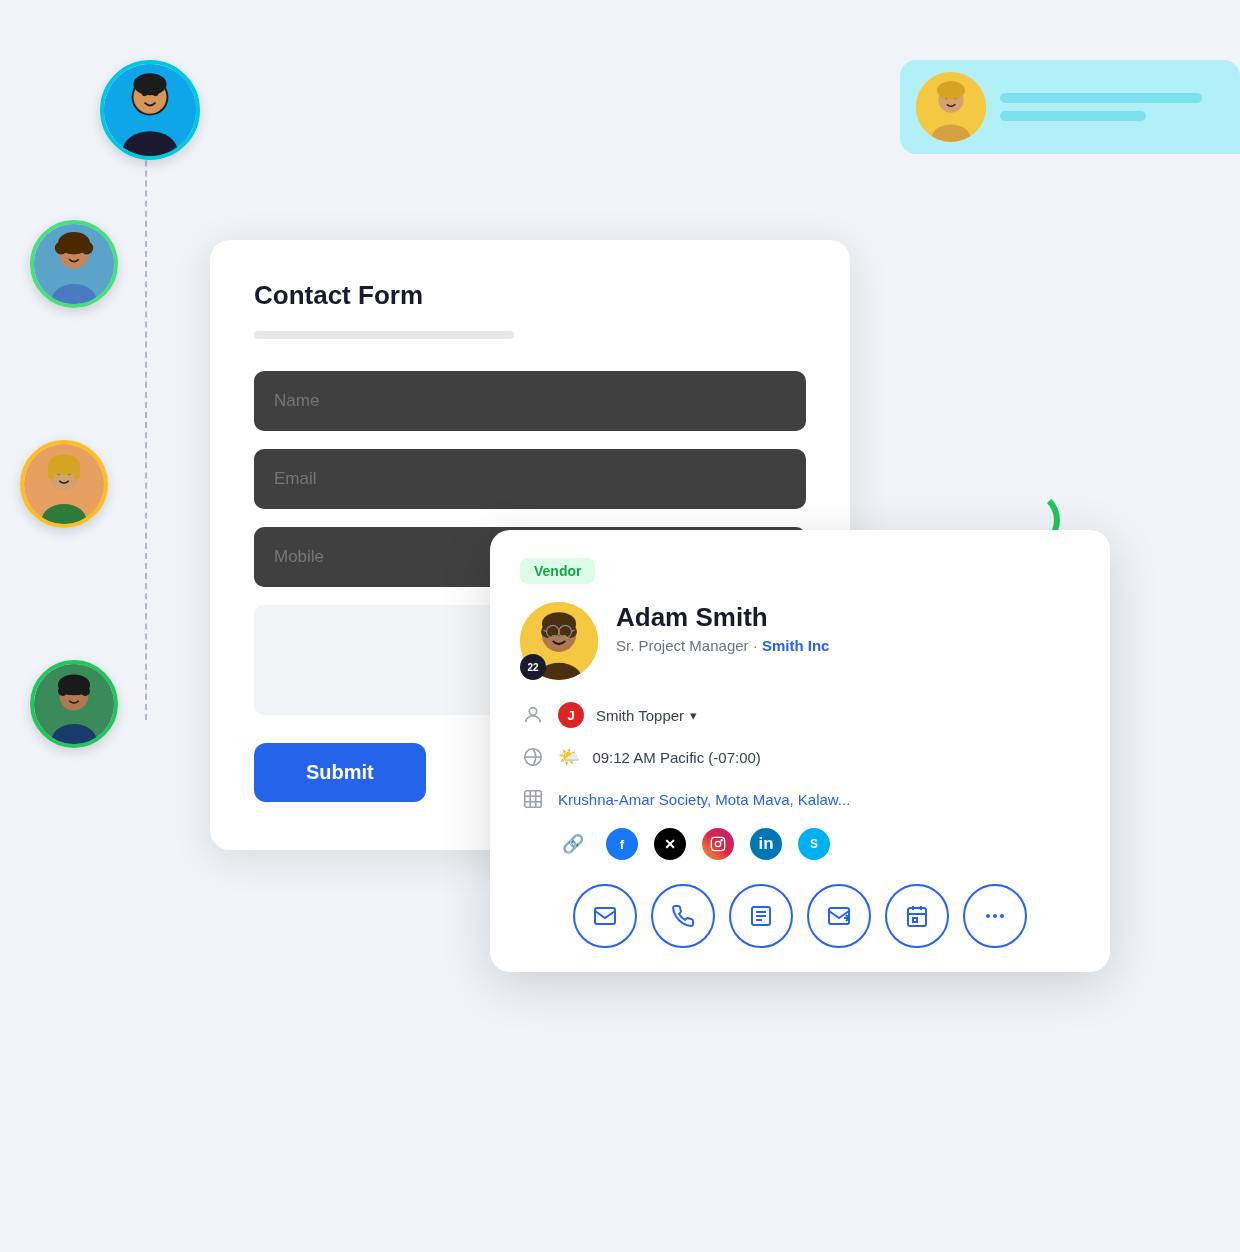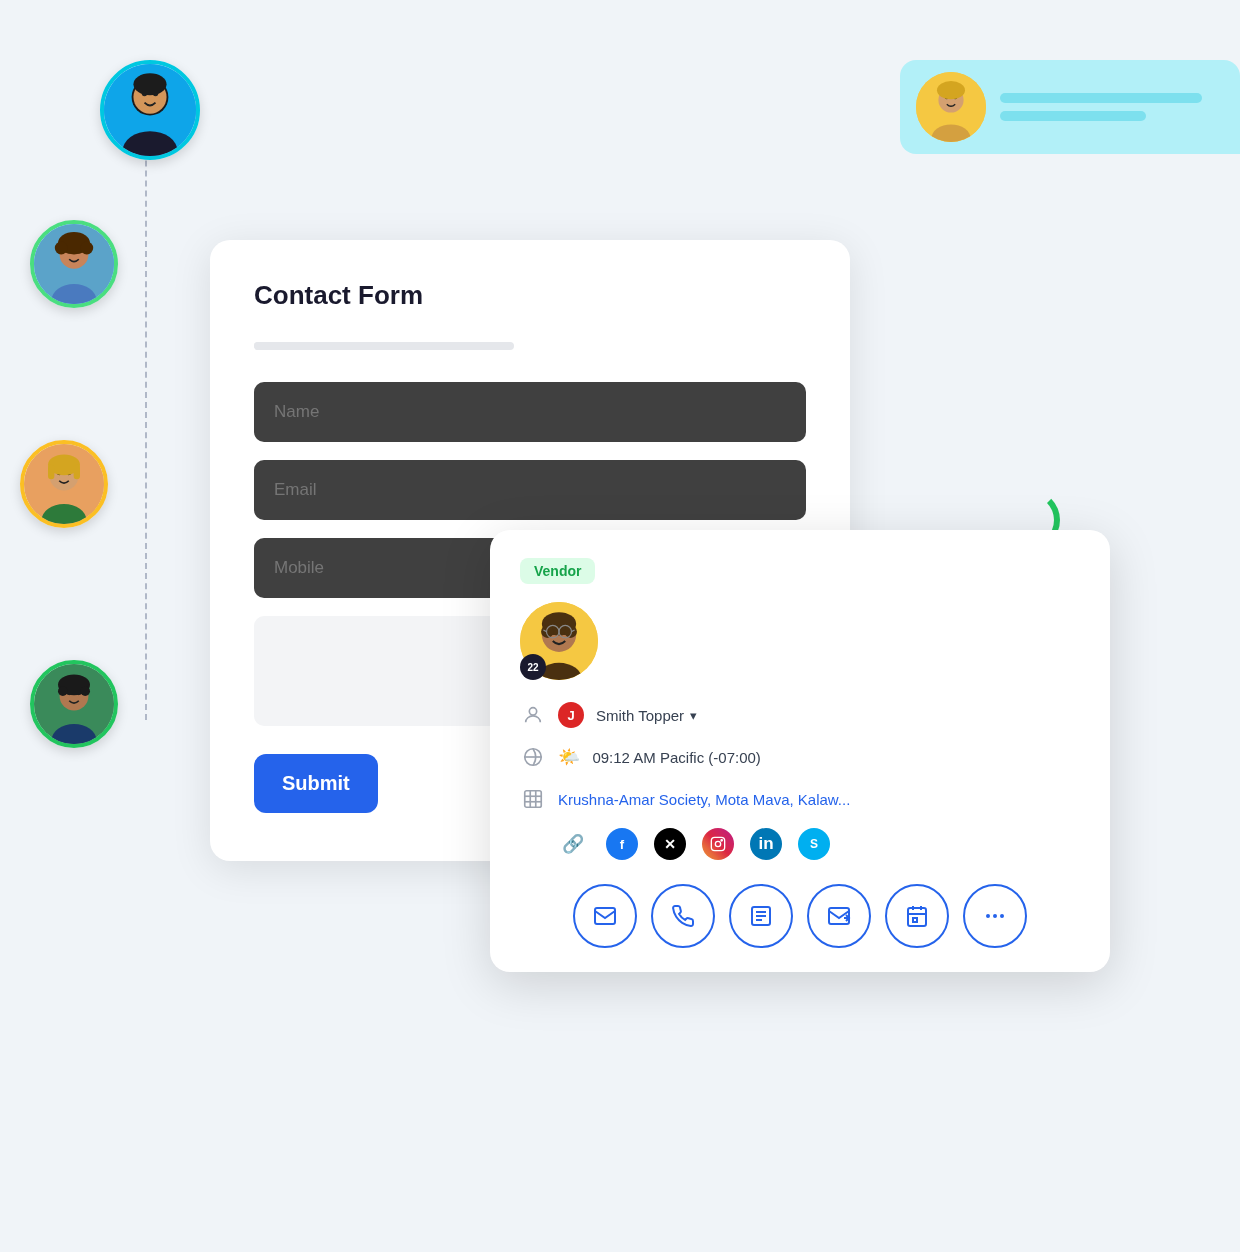--- a/index.html
+++ b/index.html
@@ -70,21 +70,21 @@
       background: white;
       border-radius: 20px;
       padding: 40px 44px 48px;
       box-shadow: 0 8px 40px rgba(0,0,0,0.10);
       z-index: 2;
     }
     .form-title {
       font-size: 26px;
       font-weight: 700;
       color: #1a1a2e;
-      margin-bottom: 31px;
+      margin-bottom: 20px;
     }
     .form-progress-bar {
       width: 260px;
       height: 8px;
       background: #e5e7eb;
       border-radius: 4px;
       margin-bottom: 32px;
     }
     .form-progress-fill {
       width: 60%;
@@ -114,21 +114,21 @@
       margin-bottom: 24px;
       height: 110px;
       resize: none;
       outline: none;
     }
     .submit-btn {
       background: #2563eb;
       color: white;
       border: none;
       border-radius: 12px;
-      padding: 18px 28px;
+      padding: 18px 52px;
       font-size: 20px;
       font-weight: 600;
       cursor: pointer;
     }
 
     
     .green-arc {
       position: absolute;
       top: 490px;
       right: 180px;
@@ -426,20 +426,28 @@
 
           <circle cx="42" cy="38" r="8" stroke="#888" stroke-width="1.5" fill="none"></circle>
           <circle cx="58" cy="38" r="8" stroke="#888" stroke-width="1.5" fill="none"></circle>
           <line x1="50" y1="38" x2="50" y2="38" stroke="#888" stroke-width="1.5"></line>
           <line x1="34" y1="38" x2="30" y2="36" stroke="#888" stroke-width="1.5"></line>
           <line x1="66" y1="38" x2="70" y2="36" stroke="#888" stroke-width="1.5"></line>
         </svg>
       </div>
       <div class="contact-badge-num">22</div>
     </div>
+    <div>
+      <div class="contact-name">Adam Smith</div>
+      <div class="contact-title">
+        <span>Sr. Project Manager</span>
+        <span> · </span>
+        <span class="contact-company">Smith Inc</span>
+      </div>
+    </div>
   </div>
 
   
   <div class="contact-info-row">
     <div class="info-icon">
       <svg width="22" height="22" viewBox="0 0 24 24" fill="none" stroke="#9ca3af" stroke-width="1.8">
         <circle cx="12" cy="8" r="4"></circle>
         <path d="M4 20c0-4 3.6-7 8-7s8 3 8 7"></path>
       </svg>
     </div>

